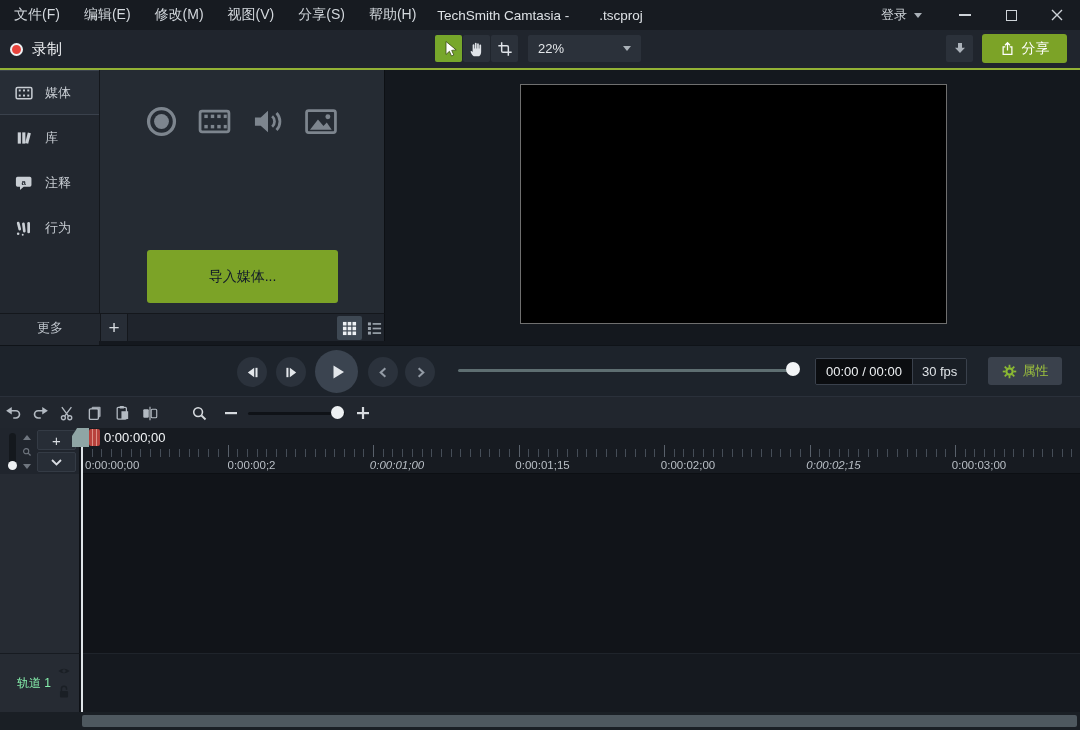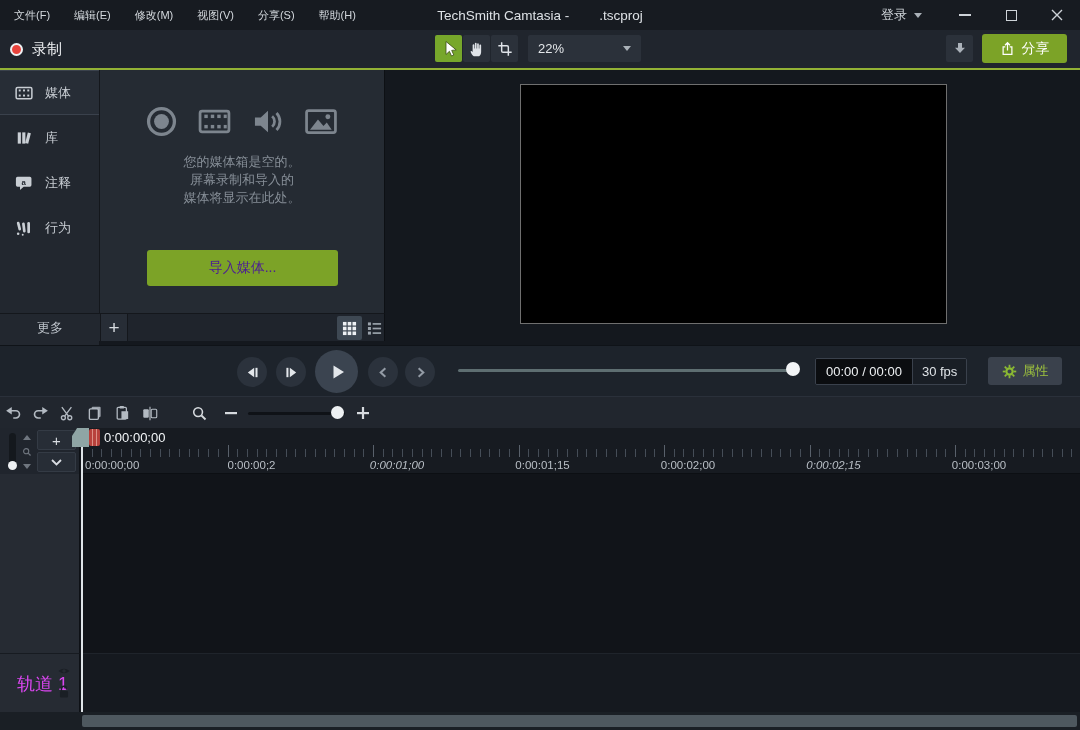--- a/index.html
+++ b/index.html
@@ -2,21 +2,21 @@
 <html><head>
 <meta charset="utf-8">
 <style>
   html,body{margin:0;padding:0;background:#0d1014;}
   *{box-sizing:border-box;font-family:"Liberation Sans","DejaVu Sans",sans-serif;}
   svg{display:block;}
   .app{position:relative;width:1080px;height:730px;background:#101317;overflow:hidden;}
 
   
   .titlebar{position:absolute;left:0;top:0;width:1080px;height:30px;background:#171b21;}
-  .menus{position:absolute;left:14px;top:0;height:30px;display:flex;align-items:center;gap:24px;font-size:11px;color:#d3d8dd;}
+  .menus{position:absolute;left:14px;top:0;height:30px;display:flex;align-items:center;gap:24px;font-size:14px;color:#d3d8dd;}
   .menu-item{cursor:default;}
   .wintitle{position:absolute;left:0;right:0;top:0;height:30px;display:flex;align-items:center;justify-content:center;gap:30px;font-size:13.5px;color:#dde1e5;pointer-events:none;}
   .win-right{position:absolute;right:0;top:0;height:30px;display:flex;align-items:center;}
   .signin{display:flex;align-items:center;gap:7px;padding:0 20px;font-size:13px;color:#d3d8dd;height:30px;}
   .caret{width:0;height:0;border-left:4px solid transparent;border-right:4px solid transparent;border-top:5px solid #aab1b8;}
   .winbtn{width:46px;height:30px;display:flex;align-items:center;justify-content:center;color:#ced3d8;}
   .min-glyph{width:12px;height:2px;background:#ced3d8;}
   .max-glyph{width:11px;height:11px;border:1.5px solid #ced3d8;}
 
   
@@ -37,21 +37,21 @@
   .sidebar{position:absolute;left:0;top:0;width:100px;height:275px;background:#22272f;border-right:1px solid #14171c;}
   .side-item{height:45px;display:flex;align-items:center;padding-left:13px;gap:10px;color:#c9ced4;font-size:13px;}
   .side-item.selected{background:#272d36;border-top:1px solid #3a414c;border-bottom:1px solid #3a414c;}
   .side-icon{width:22px;display:flex;justify-content:center;color:#c9ced4;}
   .side-more{position:absolute;left:0;top:243px;width:100px;height:28px;background:#22272f;border-top:1px solid #14171c;display:flex;align-items:center;justify-content:center;font-size:13px;color:#bdc3ca;}
   .plus-cell{position:absolute;left:100px;top:243px;width:28px;height:28px;background:#272d36;border-left:1px solid #14171c;border-right:1px solid #14171c;border-top:1px solid #14171c;display:flex;align-items:center;justify-content:center;color:#d6dadf;font-size:19px;line-height:1;}
   .panel{position:absolute;left:100px;top:0;width:285px;height:243px;background:#252b33;border-right:1px solid #0d1014;}
   .panel-header{height:30px;background:#1a1f26;border-bottom:1px solid #12161b;display:flex;align-items:center;justify-content:center;font-size:14px;font-weight:bold;color:#e8ebee;}
   .bin-icons{margin-top:35px;display:flex;justify-content:center;align-items:center;gap:18px;color:#7d858e;}
   .bin-text{margin-top:15px;text-align:center;font-size:13px;color:#868e97;line-height:18px;}
-  .import-btn{position:absolute;left:47px;top:180px;width:191px;height:36px;background:var(--accent,#7ca327);border-radius:3px;color:#4c1d95;font-size:14px;display:flex;align-items:center;justify-content:center;}
+  .import-btn{position:absolute;left:47px;top:180px;width:191px;height:53px;background:var(--accent,#7ca327);border-radius:3px;color:#0f172a;font-size:14px;display:flex;align-items:center;justify-content:center;}
   .panel-bottom{position:absolute;left:128px;top:243px;width:257px;height:28px;background:#1f242c;border-top:1px solid #14171c;border-right:1px solid #0d1014;}
   .view-btn{position:absolute;top:2px;width:25px;height:24px;border-radius:2px;display:flex;align-items:center;justify-content:center;color:#9aa2ab;}
   .view-btn.selected{background:#3e4853;color:#eef1f4;}
   .canvas-area{position:absolute;left:386px;top:0;width:694px;height:275px;background:#14181e;}
   .canvas{position:absolute;left:134px;top:14px;width:427px;height:240px;background:#000;border:1px solid #6f6f6f;}
 
   
   .playbar{position:absolute;left:0;top:345px;width:1080px;height:51px;background:#1d232b;border-top:1px solid #0f1318;}
   .pb-btn{position:absolute;border-radius:50%;background:#2b323c;display:flex;align-items:center;justify-content:center;color:#e3e7eb;}
   .pb-btn.big{background:#3b4450;}
@@ -85,21 +85,21 @@
   .tick.major{background:#59616b;}
   .rlabel{position:absolute;bottom:2px;font-size:11.5px;color:#b9bfc6;white-space:nowrap;}
   .playhead-flag{position:absolute;left:72px;top:0;width:17px;height:19px;background:var(--ph-flag,#8fa5a5);clip-path:polygon(30% 0,100% 0,100% 100%,0 100%,0 42%);z-index:6;}
   .playhead-marker{position:absolute;left:89px;top:1px;width:11px;height:17px;border-radius:2px;z-index:6;
     background:linear-gradient(90deg,var(--ph-red,#b8423c) 0 3px,#dc9187 3px 4px,var(--ph-red,#b8423c) 4px 7px,#dc9187 7px 8px,var(--ph-red,#b8423c) 8px 11px);}
   .playhead-label{position:absolute;left:104px;top:2px;font-size:13px;color:#f3f6f8;z-index:6;}
   .playhead-line{position:absolute;left:81px;top:18px;width:2px;height:266px;background:#dfe4e8;z-index:5;}
   .track-gutter{position:absolute;left:0;top:46px;width:80px;height:179px;background:#262b33;border-right:1px solid #0e1116;}
   .track-empty{position:absolute;left:82px;top:46px;width:998px;height:179px;background:#111419;}
   .trackrow-gutter{position:absolute;left:0;top:225px;width:80px;height:59px;background:#262b33;border-top:1px solid #171b21;border-right:1px solid #0e1116;}
-  .track-name{position:absolute;left:17px;top:0;height:59px;display:flex;align-items:center;font-size:18px;color:#d946ef;}
+  .track-name{position:absolute;left:17px;top:0;height:59px;display:flex;align-items:center;font-size:12px;color:#86efac;}
   .track-toggle{position:absolute;color:#1a1f25;}
   .trackrow-content{position:absolute;left:82px;top:225px;width:998px;height:59px;background:#15191f;border-top:1px solid #1f242b;}
   .scroll-row{position:absolute;left:0;top:284px;width:1080px;height:18px;background:#1a1f25;}
   .scroll-thumb{position:absolute;left:82px;right:3px;top:3px;height:12px;background:#4e585f;border-radius:2px;}
 </style>
 </head>
 <body>
 
 <div class="app" style="--accent: #7ca327; --accent-line: #93b235; --sel-green: #77a72b; --rec-red: #e8433c; --ph-red: #b8423c; --ph-flag: #8fa5a5;">
 
@@ -266,25 +266,20 @@
               <path d="M15 8.2 a5 5 0 0 1 0 7.6 M18.2 5.8 a9 9 0 0 1 0 12.4" stroke="currentColor" stroke-width="2" fill="none"></path>
             </svg>
           </span>
           <span>
             <svg width="36" height="33" viewBox="0 0 24 24">
               <rect x="1.5" y="4" width="21" height="16" rx="1.5" fill="none" stroke="currentColor" stroke-width="2"></rect>
               <circle cx="17" cy="8.6" r="1.8" fill="currentColor"></circle>
               <path d="M4 18 L9.8 10.6 L13.8 15.3 L16.2 12.7 L19.8 18 Z" fill="currentColor"></path>
             </svg>
           </span>
-        </div>
-      <div class="bin-text" id="bin-text">
-          <div>您的媒体箱是空的。</div>
-          <div>屏幕录制和导入的</div>
-          <div>媒体将显示在此处。</div>
         </div>
       <div class="import-btn">
         <span>导入媒体...</span>
       </div>
     </div>
     <div class="panel-bottom">
       <div class="view-btn selected" style="left:209px;" id="grid-btn">
           <svg width="15" height="15" viewBox="0 0 16 16">
             <g fill="currentColor">
               <rect x="1" y="1" width="3.8" height="3.8"></rect>

